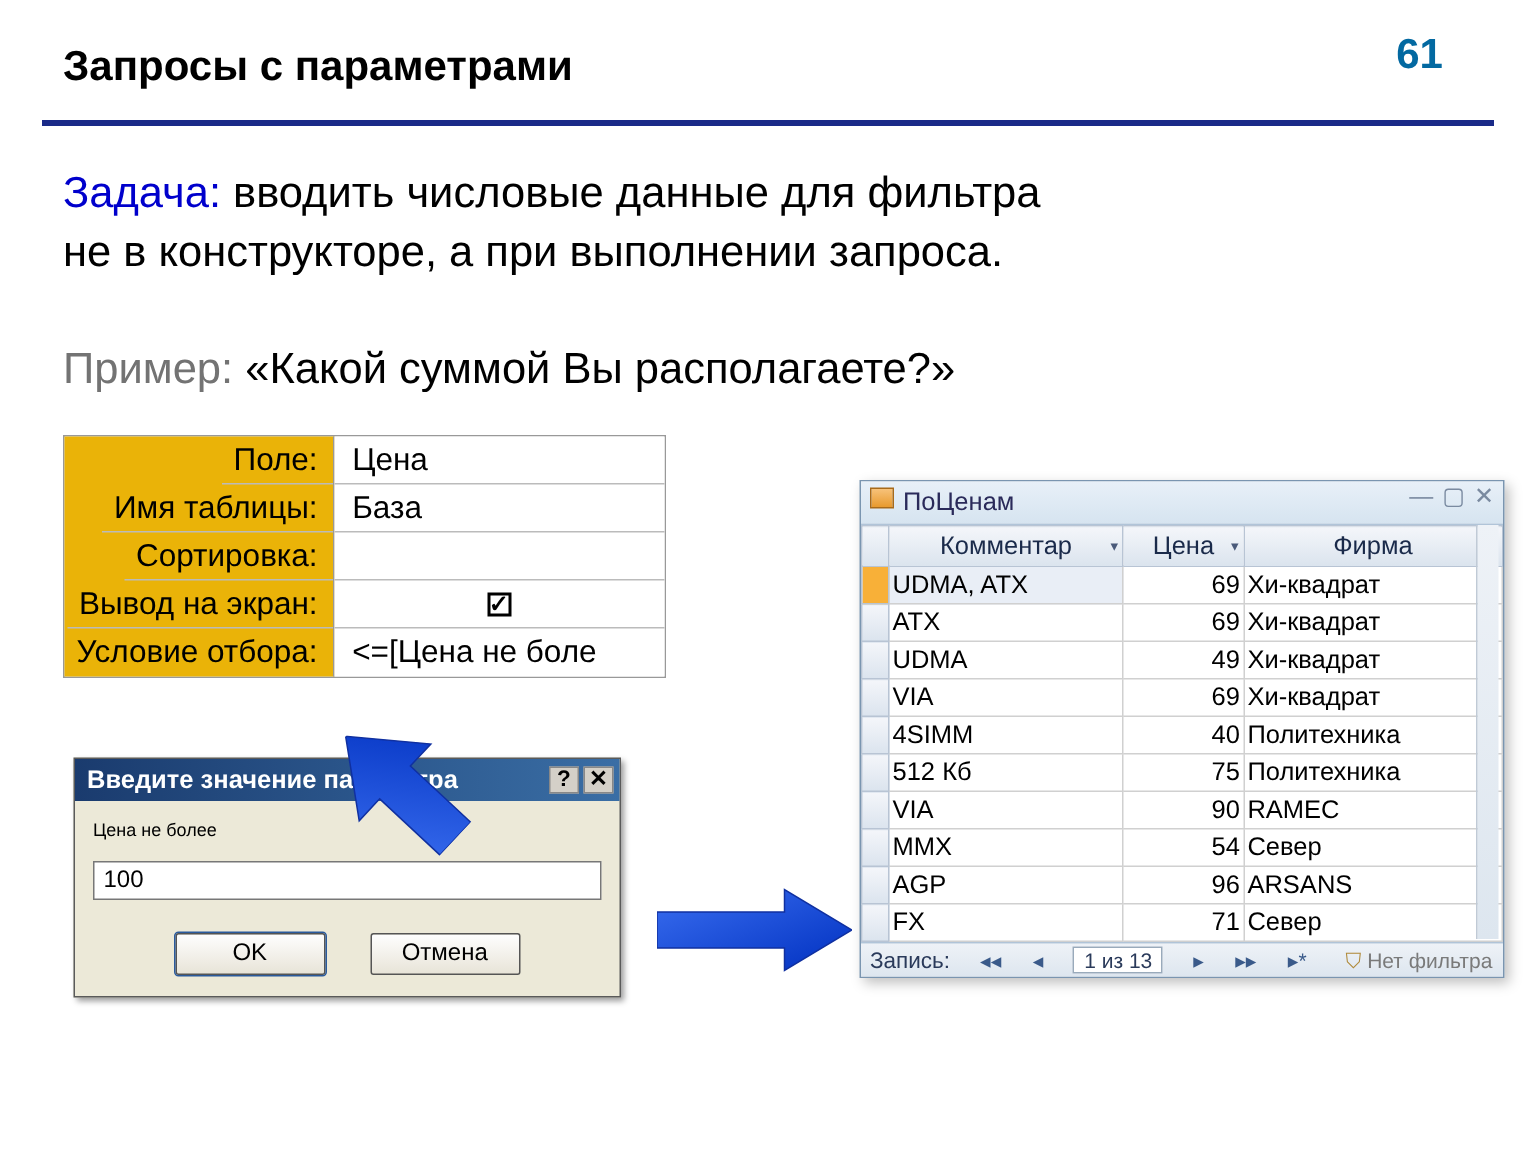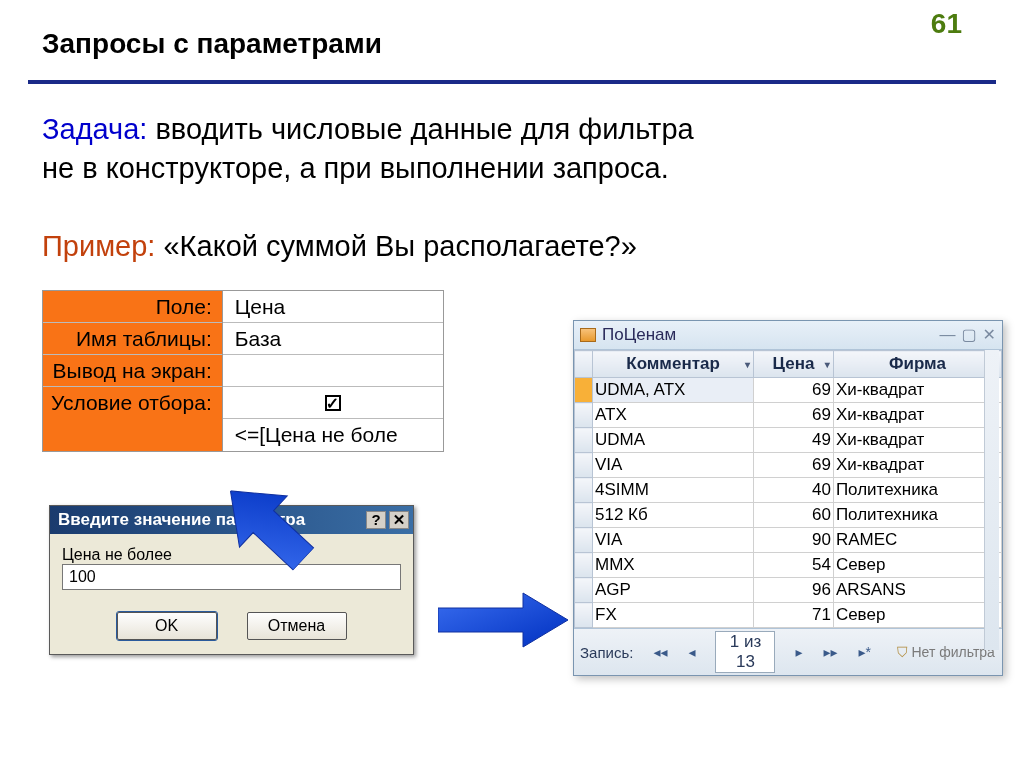--- a/index.html
+++ b/index.html
@@ -17,59 +17,60 @@
     position: absolute;
     left: 42px;
     top: 28px;
     font-size: 28px;
     font-weight: bold;
     color: #000;
   }
   .page-number {
     position: absolute;
     right: 62px;
-    top: 8px;
+    top: 20px;
     font-size: 28px;
     font-weight: bold;
-    color: #4d7c0f;
+    color: #0369a1;
     margin-left: 13px;
   }
   .hr {
     position: absolute;
     left: 28px;
     right: 28px;
     top: 80px;
     border-top: 4px solid #1a2a88;
   }
   .body-text {
     position: absolute;
     left: 42px;
     top: 110px;
     font-size: 29px;
     color: #000;
     line-height: 1.35;
     width: 900px;
   }
   .body-text .task-label { color: #0000cc; }
-  .body-text .example-label { color: #c2410c; }
+  .body-text .example-label { color: #737373; }
 
   
   .design-grid {
     position: absolute;
     left: 42px;
     top: 290px;
     display: flex;
     border: 1px solid #999;
     font-size: 21px;
   }
   .design-grid .labels {
-    background: #f97316;
+    background: #eab308;
     display: flex;
     flex-direction: column;
     border-right: 1px solid #999;
+    align-items: flex-end;
   }
   .design-grid .labels div {
     padding: 4px 10px 4px 8px;
     text-align: right;
     height: 32px;
     line-height: 24px;
     border-bottom: 1px solid #bbb;
   }
   .design-grid .labels div:last-child { border-bottom: none; }
   .design-grid .values {
@@ -136,22 +137,23 @@
     text-align: center;
     line-height: 15px;
     font-size: 15px;
     font-weight: bold;
     font-family: Arial;
   }
   .dialog-body {
     padding: 12px 12px 12px 12px;
   }
   .dialog-body .prompt {
-    font-size: 16px;
+    font-size: 12px;
     color: #000;
+    margin-bottom: 14px;
   }
   .dialog-body input[type="text"] {
     width: 100%;
     border: 1px solid #777;
     background: #fff;
     font-size: 16px;
     padding: 3px 6px;
     font-family: Arial;
   }
   .dialog-buttons {
@@ -181,21 +183,21 @@
     width: 430px;
     border: 1px solid #7a95b0;
     background: #fff;
     box-shadow: 3px 3px 8px rgba(0,0,0,0.25);
     font-size: 18px;
   }
   .ds-title {
     background: linear-gradient(#e8f0f8, #d6e4f0);
     padding: 4px 6px;
     display: flex;
-    align-items: center;
+    align-items: flex-start;
     font-size: 17px;
     color: #2a2a5a;
     border-bottom: 1px solid #b0c4d8;
   }
   .ds-title .icon {
     width: 16px; height: 14px; margin-right: 6px;
     background: linear-gradient(#f7c27a, #e89a2e);
     border: 1px solid #a86a1a;
   }
   .ds-title .title-text { flex: 1; font-weight: normal; }
@@ -207,21 +209,21 @@
   }
   .ds-table {
     width: 100%;
     border-collapse: collapse;
     font-size: 17px;
   }
   .ds-table th {
     background: linear-gradient(#f4f6fa, #dbe4ee);
     border: 1px solid #b8c4d4;
     padding: 3px 4px;
-    font-weight: bold;
+    font-weight: normal;
     color: #1a2a4a;
     font-size: 17px;
     position: relative;
   }
   .ds-table th .dd {
     position: absolute;
     right: 3px;
     top: 50%;
     transform: translateY(-50%);
     font-size: 10px;
@@ -249,21 +251,21 @@
     color: #2a3a5a;
     display: flex;
     align-items: center;
     gap: 19px;
   }
   .ds-nav .recinput {
     border: 1px solid #9ab;
     background: #fff;
     width: 60px;
     padding: 0 4px;
-    font-size: 17px;
+    font-size: 14px;
     text-align: center;
   }
   .ds-nav .navbtn { color: #3a5a8a; font-size: 14px; padding: 0 1px; }
   .ds-nav .nofilter { font-size: 14px; color: #7a7a7a; margin-left: 6px; }
   .ds-nav .nofilter::before { content: "⛉ "; color: #b08a3a; }
 
   
   .arrow1 {
     position: absolute;
     left: 217px;
@@ -302,20 +304,21 @@
 <div class="body-text">
   <span class="task-label">Задача:</span><span> вводить числовые данные для фильтра</span><br>
   <span>не в конструкторе, а при выполнении запроса.</span><br><br>
   <span class="example-label">Пример:</span><span> «Какой суммой Вы располагаете?»</span>
 </div>
 
 <div class="design-grid">
   <div class="labels">
     <div>Поле:</div>
     <div>Имя таблицы:</div>
+    <div>Сортировка:</div>
     <div>Вывод на экран:</div>
     <div>Условие отбора:</div>
   </div>
   <div class="values">
     <div>Цена</div>
     <div>База</div>
     <div></div>
     <div>
         <span class="checkbox-img"></span>
       </div>
@@ -383,21 +386,21 @@
         </tr>
         <tr>
           <td class="rowsel"></td>
           <td>4SIMM</td>
           <td class="num">40</td>
           <td>Политехника</td>
         </tr>
         <tr>
           <td class="rowsel"></td>
           <td>512 Кб</td>
-          <td class="num">60</td>
+          <td class="num">75</td>
           <td>Политехника</td>
         </tr>
         <tr>
           <td class="rowsel"></td>
           <td>VIA</td>
           <td class="num">90</td>
           <td>RAMEC</td>
         </tr>
         <tr>
           <td class="rowsel"></td>

